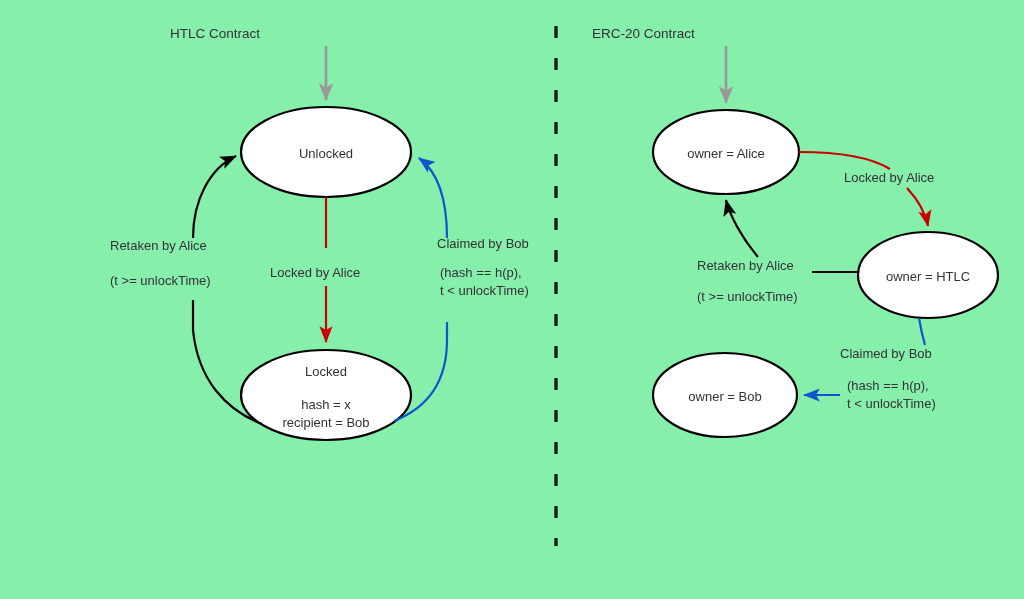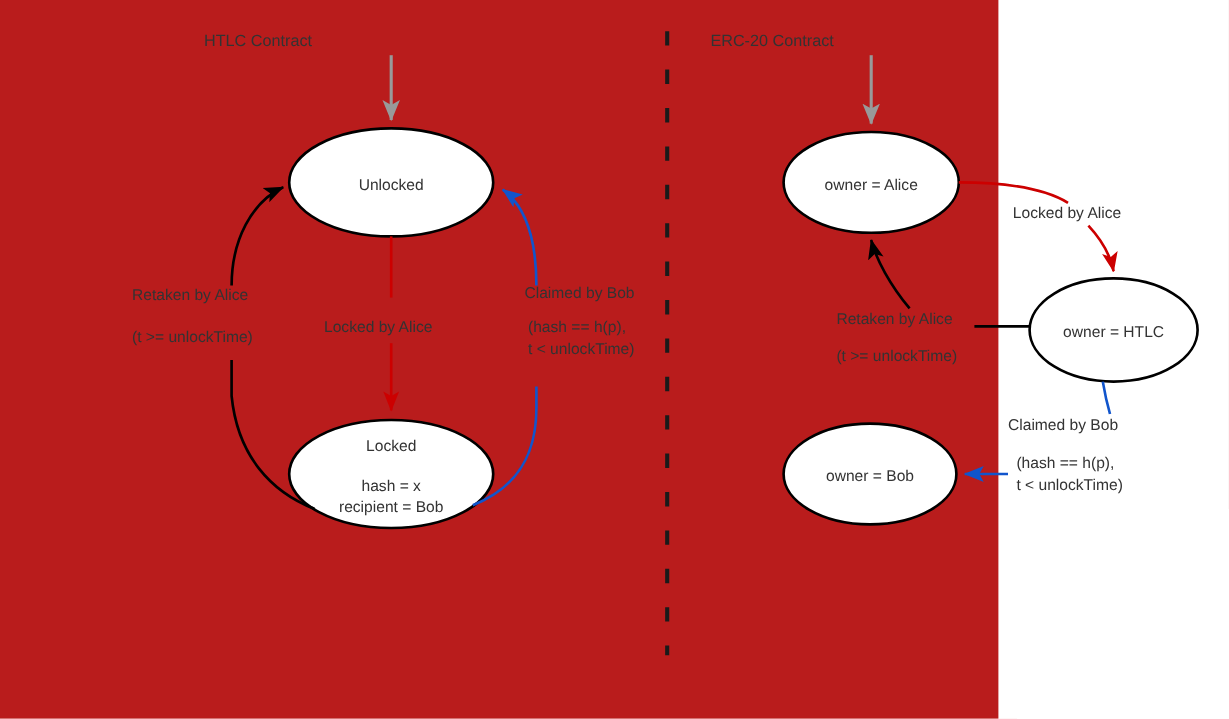--- a/index.html
+++ b/index.html
@@ -8,23 +8,23 @@
     background: #ffffff;
   }
   body {
     width: 1024px;
     height: 599px;
     font-family: "Liberation Sans", sans-serif;
     overflow: hidden;
   }
   #canvas {
     position: relative;
-    width: 832px;
+    width: 1024px;
     height: 599px;
-    background: #b91c1c;
+    background: #86efac;
   }
   svg#diagram {
     position: absolute;
     left: 0;
     top: 0;
     width: 1024px;
     height: 599px;
   }
   text {
     font-family: "Liberation Sans", sans-serif;

